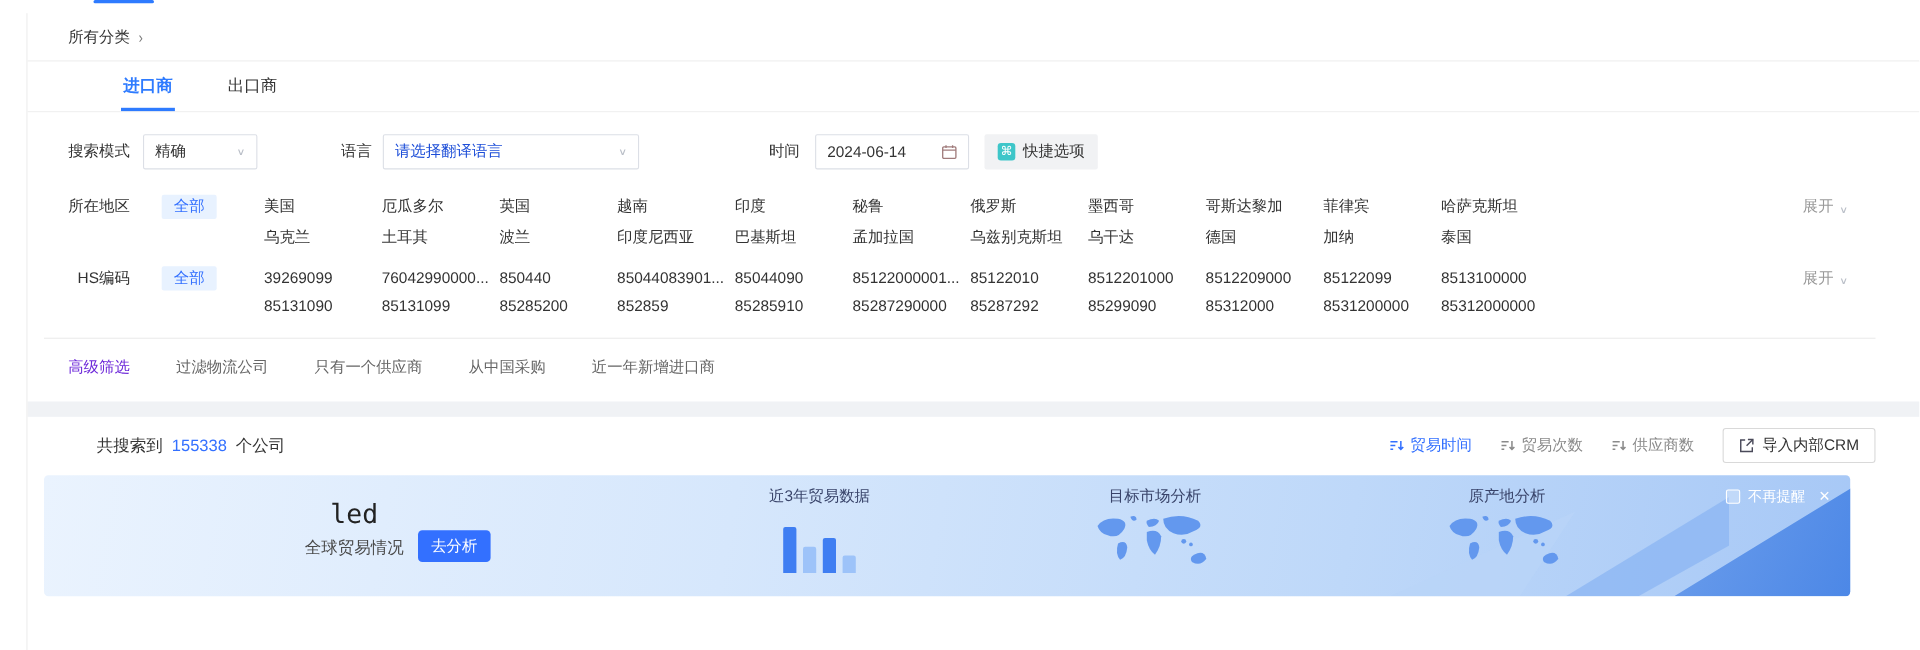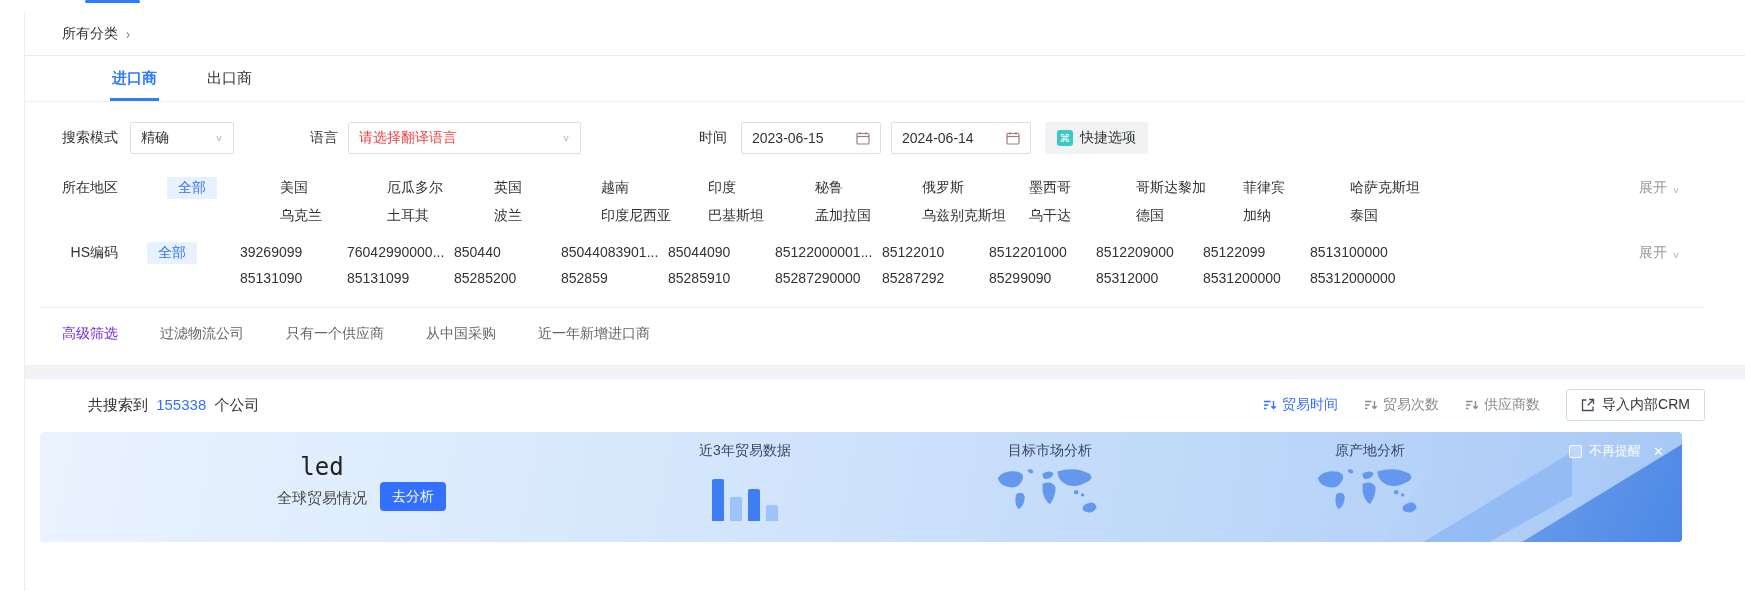--- a/index.html
+++ b/index.html
@@ -25,34 +25,34 @@
   .tab.active { color:#2e7bff; font-weight:bold; border-bottom-color:#2e7bff; }
 
   
   .form-row { display:flex; align-items:center; padding-left:62px; margin-top:20px; }
   .form-label { width:56px; text-align:right; color:#333; flex:none; }
   .select-box, .date-box { height:32px; border:1px solid #dcdfe6; border-radius:2px; background:#fff;
     display:flex; align-items:center; justify-content:space-between; padding:0 10px; cursor:pointer; }
   .select-box.mode { width:104px; margin-left:12px; }
   .select-box.lang { width:233px; margin-left:10px; }
   .chevron-down { color:#b9bec7; font-size:11px; transform:scaleY(.8); }
-  .placeholder { color:#ef4444;text-align:right; }
+  .placeholder { color:#1d4ed8;text-align:right; }
   .lbl-lang { margin-left:48px; }
   .lbl-time { margin-left:118px; width:auto; }
   .date-box { width:140px; margin-left:14px; }
   .date-box + .date-box { margin-left:10px; }
   .cal-icon { width:14px; height:14px; flex:none; }
   .quick-btn { height:32px; margin-left:14px; display:flex; align-items:center; gap:7px; padding:0 12px;
     background:#f1f2f4; border-radius:2px; cursor:pointer; color:#333; }
   .quick-ico { width:16px; height:16px; border-radius:3px; background:#3ec6c9; color:#fff; font-size:11px;
     display:flex; align-items:center; justify-content:center; line-height:1; }
 
   
   .filter-row { display:flex; align-items:flex-start; padding:0 65px 0 62px; }
-  .filter-row.regions { margin-top:25px;gap:20px; }
+  .filter-row.regions { margin-top:25px; }
   .filter-row.hs { margin-top:19px; }
   .chip-all { margin-left:29px; margin-top:-2px; padding:2px 11px; background:#e8f2ff; color:#3370ff;
     border-radius:2px; cursor:pointer; flex:none; }
   .grid2 { display:grid; grid-template-columns:repeat(11,107px); row-gap:10px; margin-left:43px; }
   .grid2 span { white-space:nowrap; overflow:hidden; cursor:pointer; color:#333; }
   .expand-link { margin-left:auto; color:#999; cursor:pointer; display:flex; align-items:flex-end; gap:5px; flex:none; }
 
   .divider { margin:21px 40px 0; border-top:1px solid #ececec; }
 
   .advanced-row { display:flex; align-items:center; gap:42px; padding-left:62px; margin-top:17px; padding-bottom:22px; }
@@ -126,29 +126,20 @@
     <span class="chevron-down">∨</span>
   </div>
 
   <span class="form-label lbl-lang">语言</span>
   <div class="select-box lang">
     <span class="placeholder">请选择翻译语言</span>
     <span class="chevron-down">∨</span>
   </div>
 
   <span class="form-label lbl-time">时间</span>
-  <div class="date-box">
-    <span>2023-06-15</span>
-    <svg class="cal-icon" viewBox="0 0 14 14" fill="none" stroke="#a07b7b" stroke-width="1.2">
-      <rect x="1" y="2.5" width="12" height="10.5" rx="1"></rect>
-        <line x1="1" y1="5.5" x2="13" y2="5.5"></line>
-        <line x1="4" y1="1" x2="4" y2="3.5"></line>
-        <line x1="10" y1="1" x2="10" y2="3.5"></line>
-    </svg>
-  </div>
   <div class="date-box">
     <span>2024-06-14</span>
     <svg class="cal-icon" viewBox="0 0 14 14" fill="none" stroke="#a07b7b" stroke-width="1.2">
       <rect x="1" y="2.5" width="12" height="10.5" rx="1"></rect>
         <line x1="1" y1="5.5" x2="13" y2="5.5"></line>
         <line x1="4" y1="1" x2="4" y2="3.5"></line>
         <line x1="10" y1="1" x2="10" y2="3.5"></line>
     </svg>
   </div>
   <div class="quick-btn">

